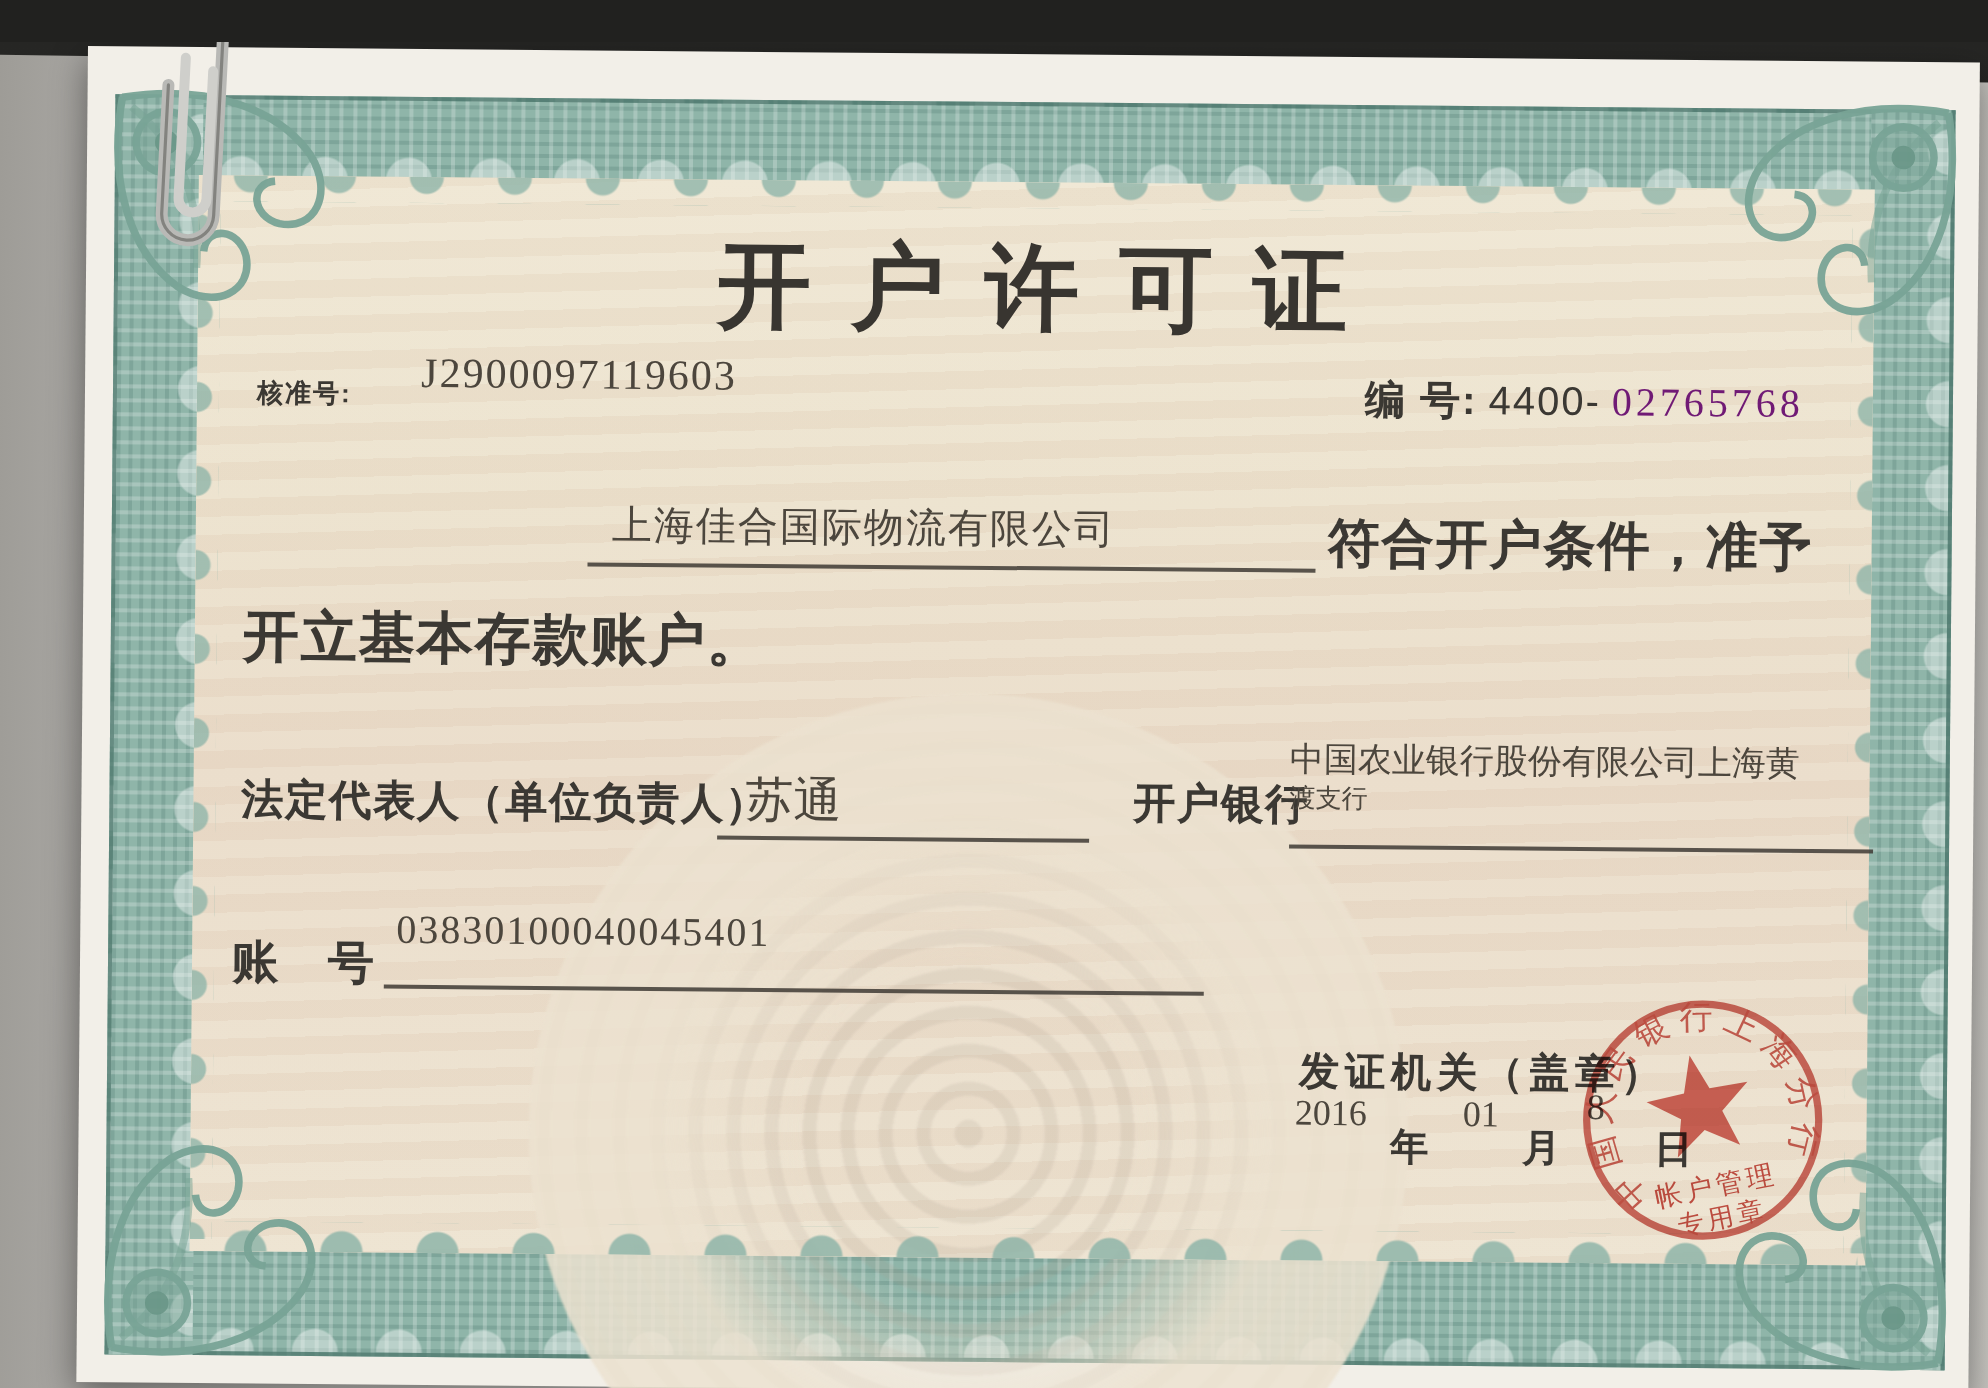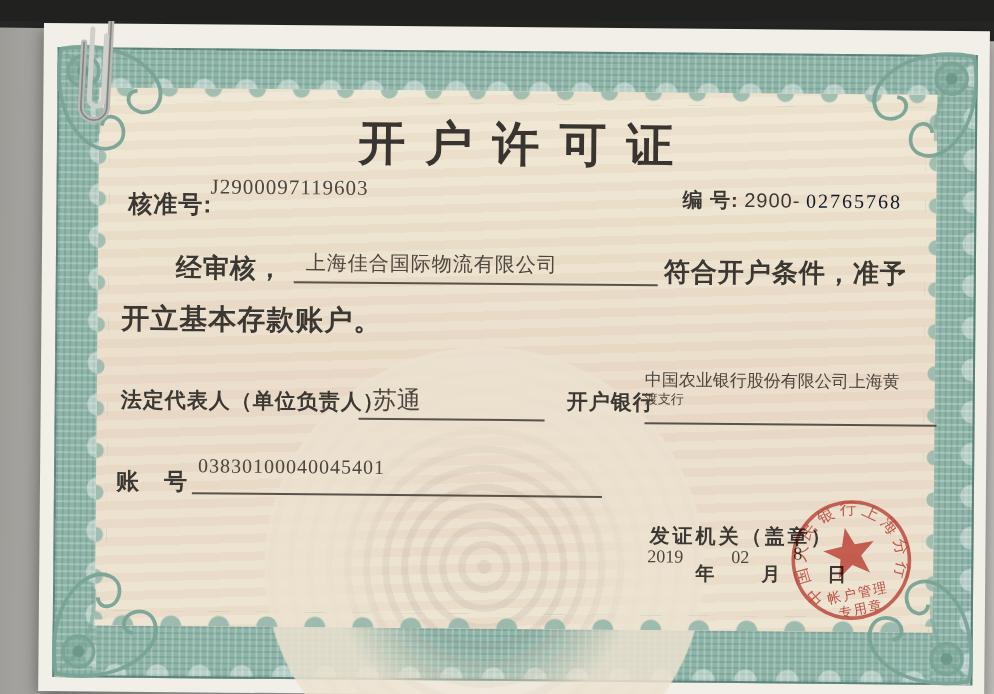--- a/index.html
+++ b/index.html
@@ -69,21 +69,21 @@
      background-size:11px 42px;background-repeat:repeat-y;}
 
   
   .t{position:absolute;color:#3b3833;white-space:nowrap;}
   .lbl{font-weight:bold;letter-spacing:1px;}
   .val{font-family:"Liberation Serif","DejaVu Serif",serif;color:#4c463d;font-weight:normal;}
   .title{left:0;right:0;top:86px;text-align:center;font-size:47px;font-weight:bold;
          letter-spacing:20px;text-indent:20px;color:#383530;
          font-family:"Liberation Serif","DejaVu Serif",serif;}
   .uline{position:absolute;height:0;border-bottom:2px solid rgba(62,58,52,.85);}
-  .red{color:#0f172a;letter-spacing:2px;}
+  .red{color:#701a75;letter-spacing:2px;}
 
   .stamp{position:absolute;left:728px;top:446px;width:168px;height:168px;
          mix-blend-mode:multiply;opacity:.92;}
 
   .clip{position:absolute;left:56px;top:-6px;width:74px;height:140px;transform:rotate(3deg);}
 </style>
 </head>
 <body>
 
 <div class="scene">
@@ -147,30 +147,29 @@
         <path d="M8 8 C 2 44 12 74 32 88 C 48 98 64 90 61 75 C 58 63 44 62 43 73"></path>
         <path d="M12 12 C 32 28 42 50 40 80" opacity=".55"></path>
         <circle cx="27" cy="27" r="13" fill="rgba(121,164,150,.45)"></circle>
         <circle cx="27" cy="27" r="5" fill="#6b9788" stroke="none"></circle>
       </g>
         </svg>
     </div>
 
     <div class="t title">开户许可证</div>
 
-    <div class="t lbl" style="left:86px;top:164px;font-size:24px;">核准号:</div>
+    <div class="t lbl" style="left:86px;top:164px;font-size:13px;">核准号:</div>
     <div class="t val" style="left:168px;top:150px;font-size:21px;letter-spacing:1px;">J2900097119603</div>
 
     <div class="t" style="left:640px;top:158px;font-size:20px;">
       <span class="lbl">编 号:</span>
-      <span style="letter-spacing:1px;">2900-</span>
+      <span style="letter-spacing:1px;">4400-</span>
       <span class="val red">02765768</span>
     </div>
 
-    <div class="t lbl" style="left:134px;top:226px;font-size:26px;">经审核，</div>
     <div class="t val" style="left:264px;top:224px;font-size:20px;letter-spacing:1px;">上海佳合国际物流有限公司</div>
     <div class="uline" style="left:252px;top:256px;width:364px;"></div>
     <div class="t lbl" style="left:622px;top:226px;font-size:26px;">符合开户条件，准予</div>
 
     <div class="t lbl" style="left:80px;top:276px;font-size:28px;">开立基本存款账户。</div>
 
     <div class="t lbl" style="left:80px;top:362px;font-size:21px;">法定代表人（单位负责人）</div>
     <div class="t val" style="left:332px;top:358px;font-size:24px;">苏通</div>
     <div class="uline" style="left:318px;top:392px;width:186px;"></div>
 
@@ -179,23 +178,23 @@
     <div class="t val" style="left:604px;top:362px;font-size:13px;">渡支行</div>
     <div class="uline" style="left:604px;top:394px;width:292px;"></div>
 
     <div class="t lbl" style="left:76px;top:442px;font-size:23px;">账　号</div>
     <div class="t val" style="left:158px;top:430px;font-size:20px;letter-spacing:1px;">03830100040045401</div>
     <div class="uline" style="left:152px;top:468px;width:410px;"></div>
 
     <div class="t lbl" style="left:610px;top:494px;font-size:20px;letter-spacing:3px;">发证机关（盖章）</div>
 
     <div>
-      <span class="t val" style="left:608px;top:518px;font-size:18px;">2019</span>
+      <span class="t val" style="left:608px;top:518px;font-size:18px;">2016</span>
       <span class="t lbl" style="left:656px;top:532px;font-size:19px;">年</span>
-      <span class="t val" style="left:692px;top:518px;font-size:18px;">02</span>
+      <span class="t val" style="left:692px;top:518px;font-size:18px;">01</span>
       <span class="t lbl" style="left:722px;top:532px;font-size:19px;">月</span>
       <span class="t val" style="left:754px;top:514px;font-size:18px;">8</span>
       <span class="t lbl" style="left:788px;top:532px;font-size:19px;">日</span>
     </div>
 
     <div class="stamp">
       <svg viewBox="0 0 168 168" width="168" height="168">
         <g transform="rotate(-12 84 84)">
           <circle cx="84" cy="84" r="58" fill="none" stroke="#c6473e" stroke-width="3.6" opacity=".85"></circle>
           <path id="ringArc" d="M 51.5 116.5 A 46 46 0 1 1 116.5 116.5" fill="none"></path>

